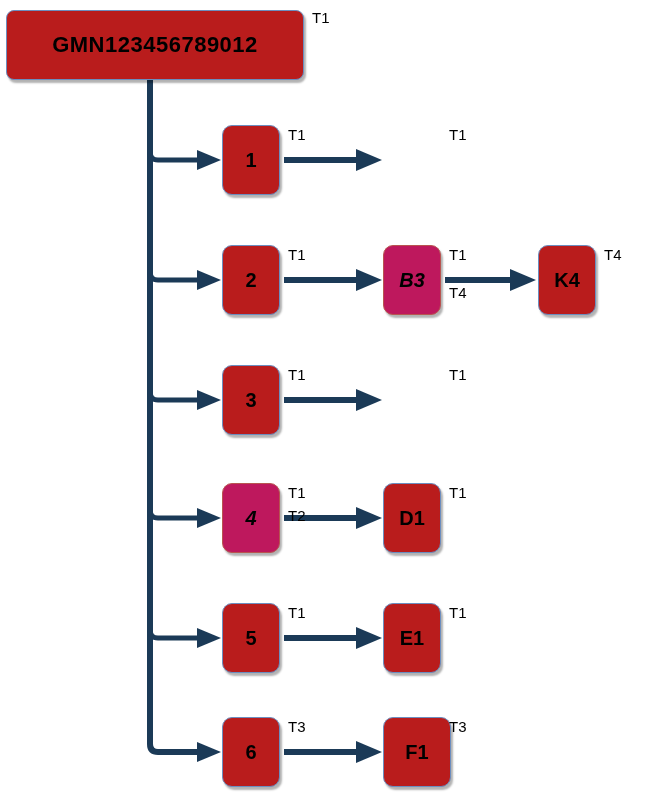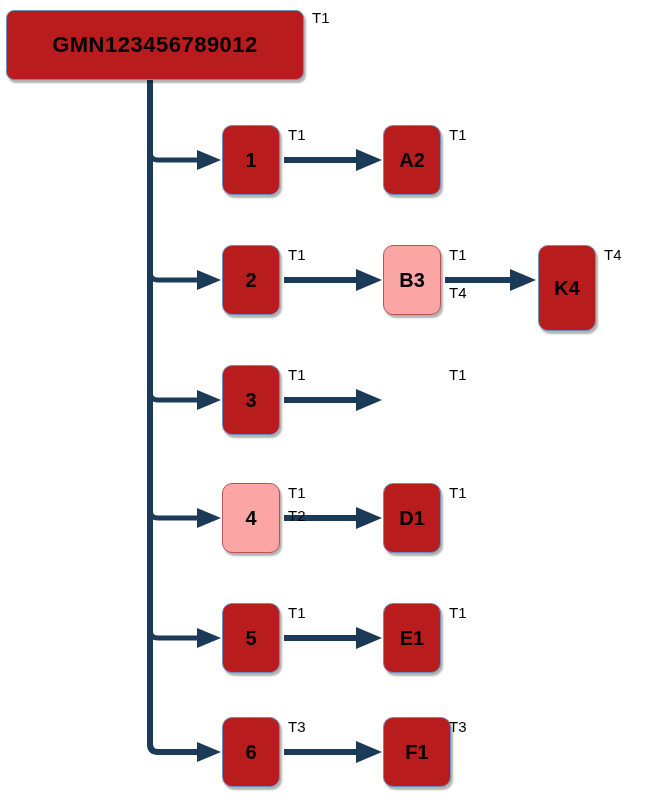--- a/index.html
+++ b/index.html
@@ -19,21 +19,21 @@
     align-items: center;
     justify-content: center;
     border-radius: 10px;
     font-weight: bold;
     font-size: 20px;
     color: #000000;
     box-shadow: 2px 3px 2px rgba(0,0,0,0.30);
     text-align: center;
   }
   .node.blue { background: #b91c1c; border: 1.5px solid #6c8ebf; }
-  .node.red  { background: #fca5a5; border: 1.5px solid #b85450; }
+  .node.red  { background: #be185d; border: 1.5px solid #b85450; font-style: italic; }
   .node.root { font-size: 22px; border-radius: 8px; letter-spacing: 0.5px; }
   .tag {
     position: absolute;
     font-size: 15px;
     line-height: 24px;
     color: #000000;
     white-space: nowrap;
   }
 </style>
 </head>
@@ -89,35 +89,32 @@
 
   <div class="node blue root" style="left:6px; top:10px; width:298px; height:70px;">
     <span>GMN123456789012</span>
   </div>
   <div class="tag" style="left:312px; top:6px;">T1</div>
 
   <div class="node blue" style="left:222px; top:125px; width:58px; height:70px;">
     <span>1</span>
   </div>
   <div class="tag" style="left:288px; top:123px;">T1</div>
-  <div class="node blue" style="left:383px; top:125px; width:58px; height:70px;">
-    <span>A2</span>
-  </div>
   <div class="tag" style="left:449px; top:123px;">T1</div>
 
   <div class="node blue" style="left:222px; top:245px; width:58px; height:70px;">
     <span>2</span>
   </div>
   <div class="tag" style="left:288px; top:243px;">T1</div>
   <div class="node red" style="left:383px; top:245px; width:58px; height:70px;">
     <span>B3</span>
   </div>
   <div class="tag" style="left:449px; top:243px;">T1</div>
   <div class="tag" style="left:449px; top:281px;">T4</div>
-  <div class="node blue" style="left:538px; top:245px; width:58px; height:86px;">
+  <div class="node blue" style="left:538px; top:245px; width:58px; height:70px;">
     <span>K4</span>
   </div>
   <div class="tag" style="left:604px; top:243px;">T4</div>
 
   <div class="node blue" style="left:222px; top:365px; width:58px; height:70px;">
     <span>3</span>
   </div>
   <div class="tag" style="left:288px; top:363px;">T1</div>
   <div class="tag" style="left:449px; top:363px;">T1</div>
 

